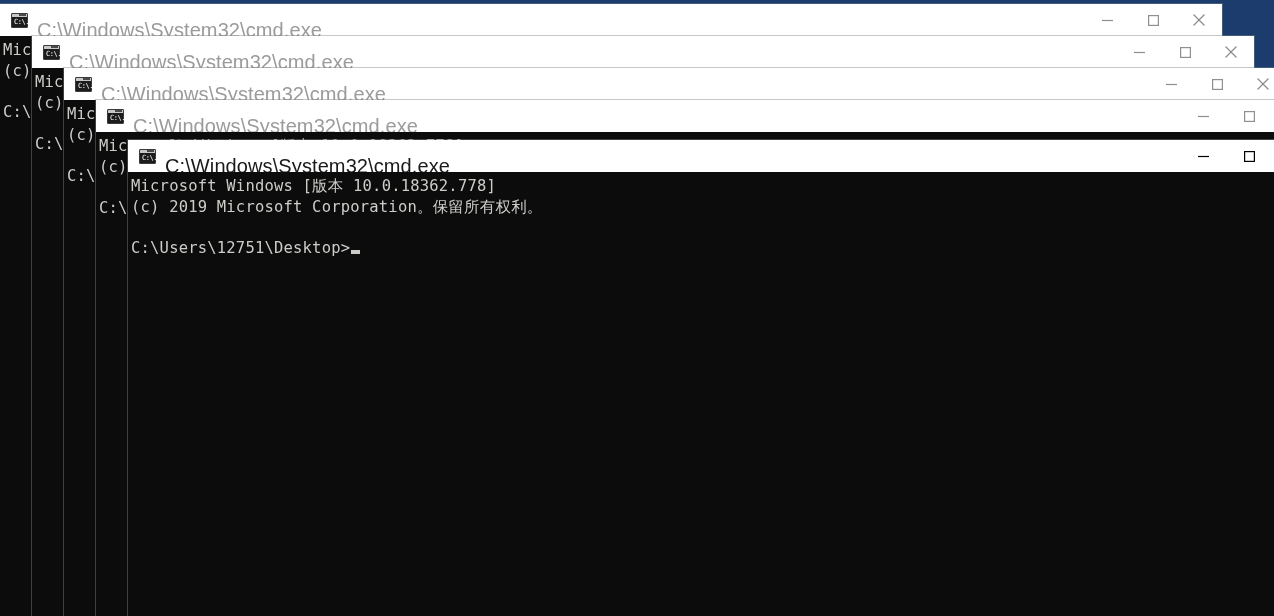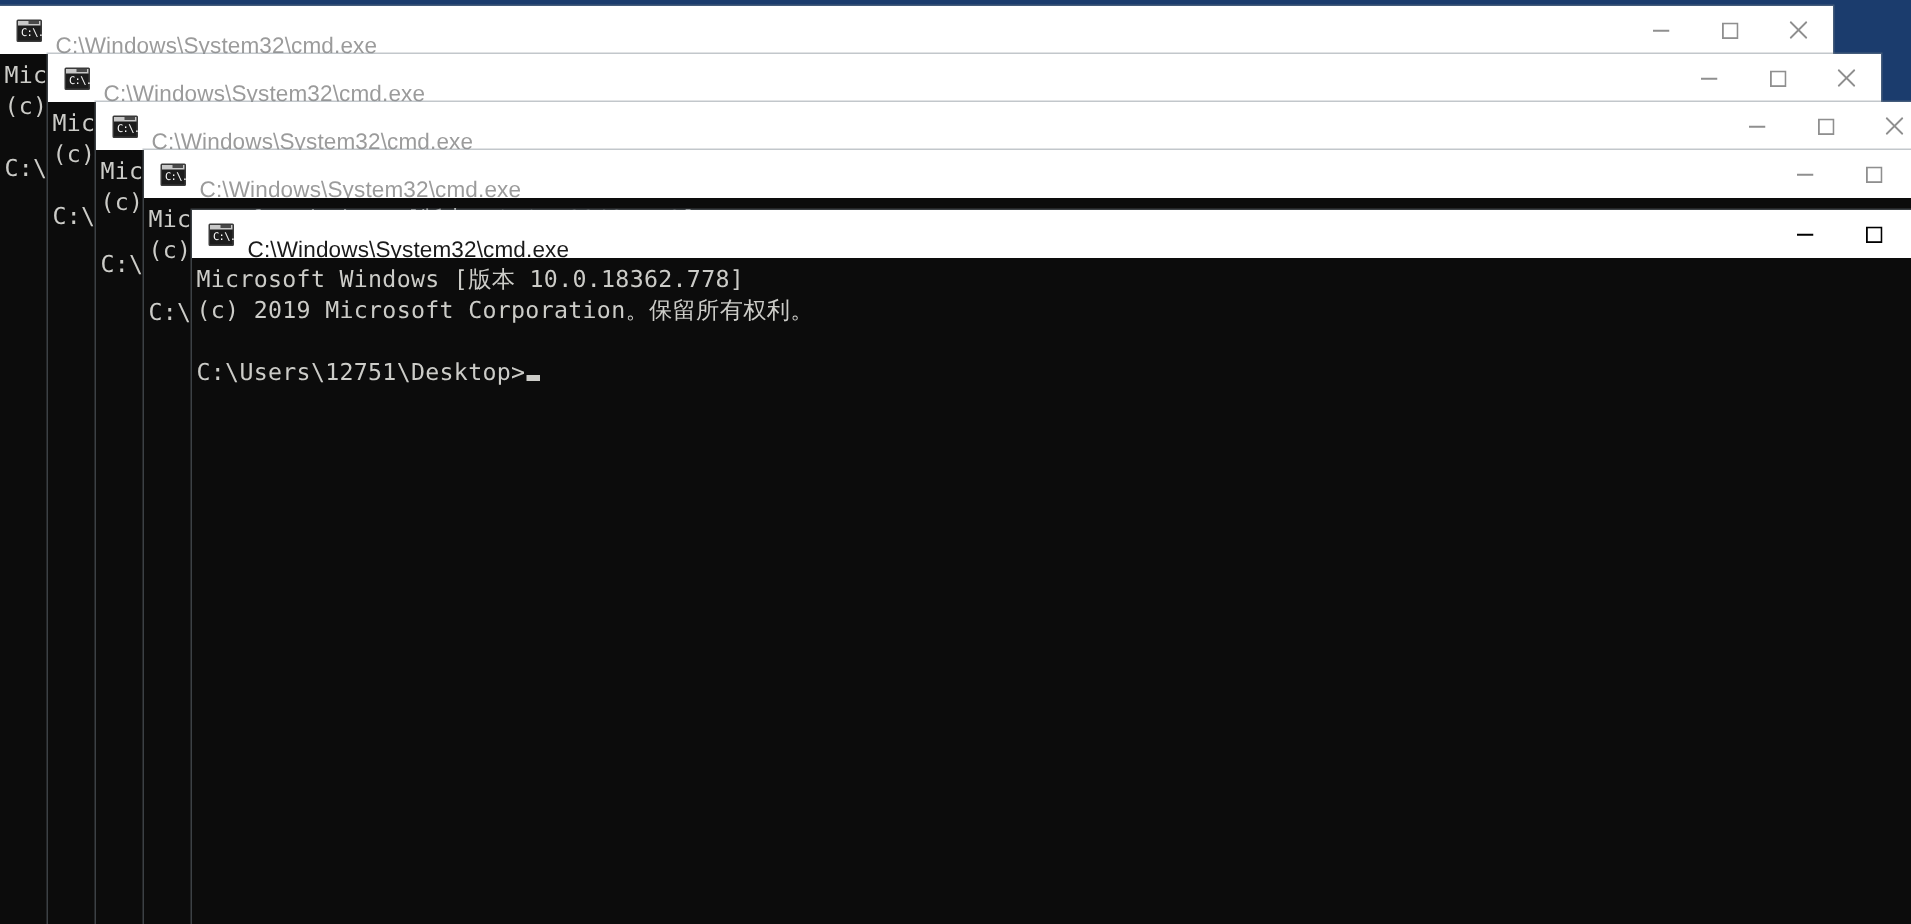--- a/index.html
+++ b/index.html
@@ -77,21 +77,21 @@
     top: 4px;
     font-family: "DejaVu Sans Mono", monospace;
     font-size: 7px;
     line-height: 8px;
     color: #ffffff;
     letter-spacing: -0.5px;
     white-space: nowrap;
   }
 
   .title-text {
-    font-size: 15px;
+    font-size: 20px;
     color: #9b9b9b;
     white-space: nowrap;
     letter-spacing: 0.1px;
     margin-top: 20px;
   }
   .titlebar.active .title-text {
     color: #1a1a1a;
   }
 
   

